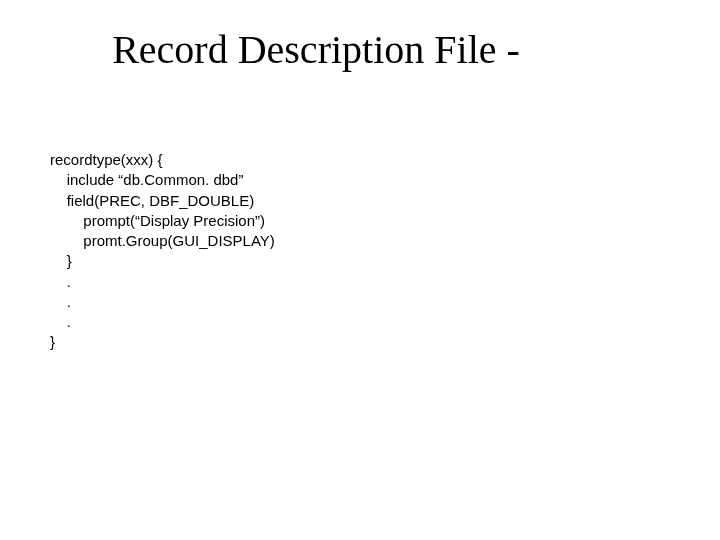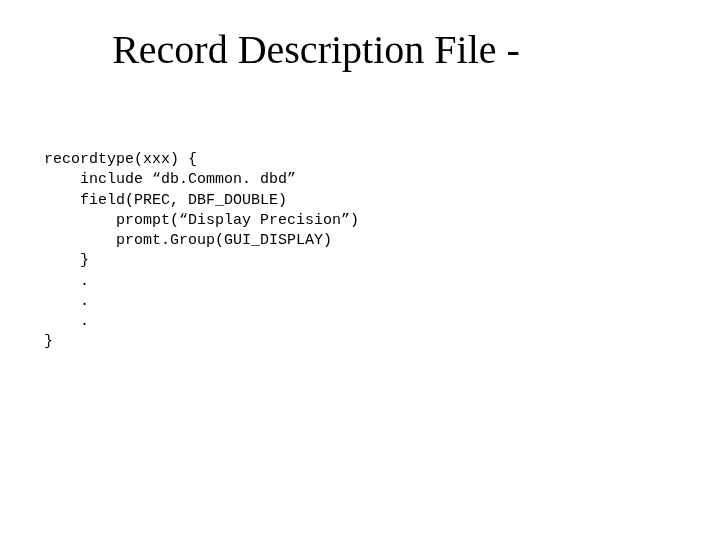--- a/index.html
+++ b/index.html
@@ -23,22 +23,22 @@
     left: 0;
     width: 632px;
     text-align: center;
     font-size: 40px;
     line-height: 1.2;
     font-weight: 400;
   }
   .code {
     position: absolute;
     top: 150px;
-    left: 44px;
-    font-family: Liberation Mono, monospace;
+    left: 50px;
+    font-family: Liberation Sans, sans-serif;
     font-size: 15px;
     line-height: 1.35;
     white-space: pre;
   }
 </style>
 </head>
 <body>
 
 <div class="slide">
 

